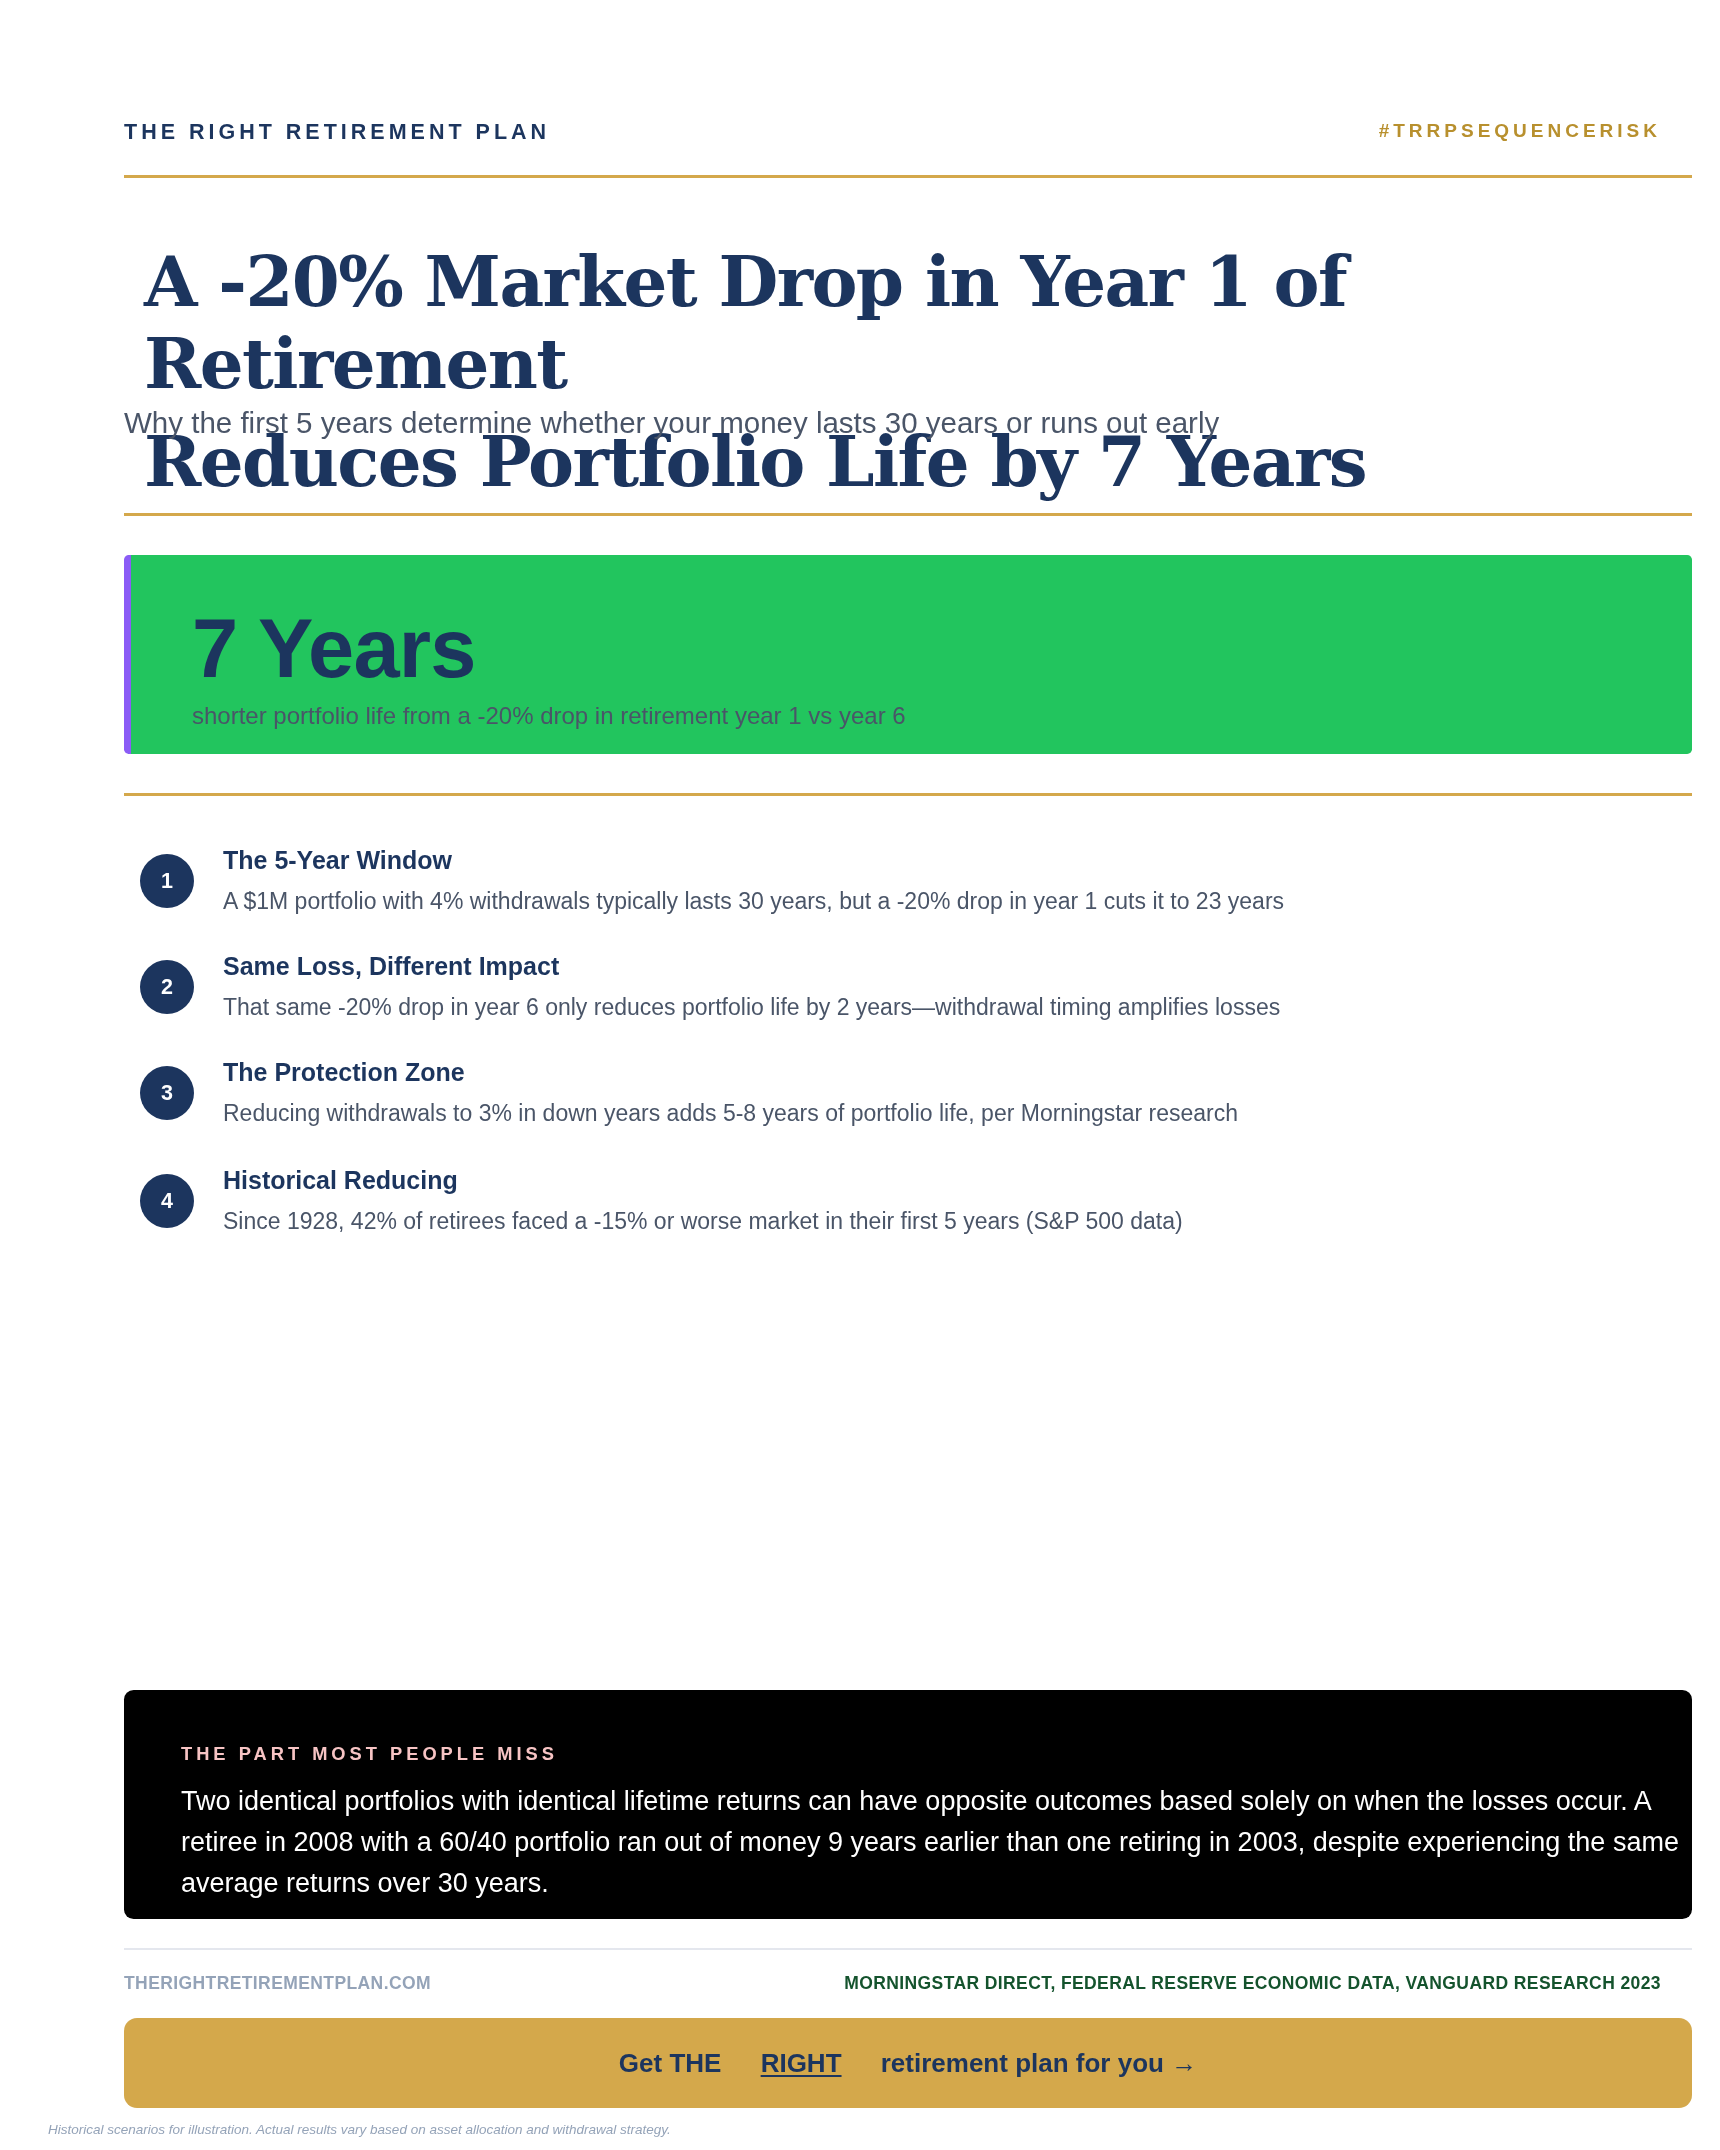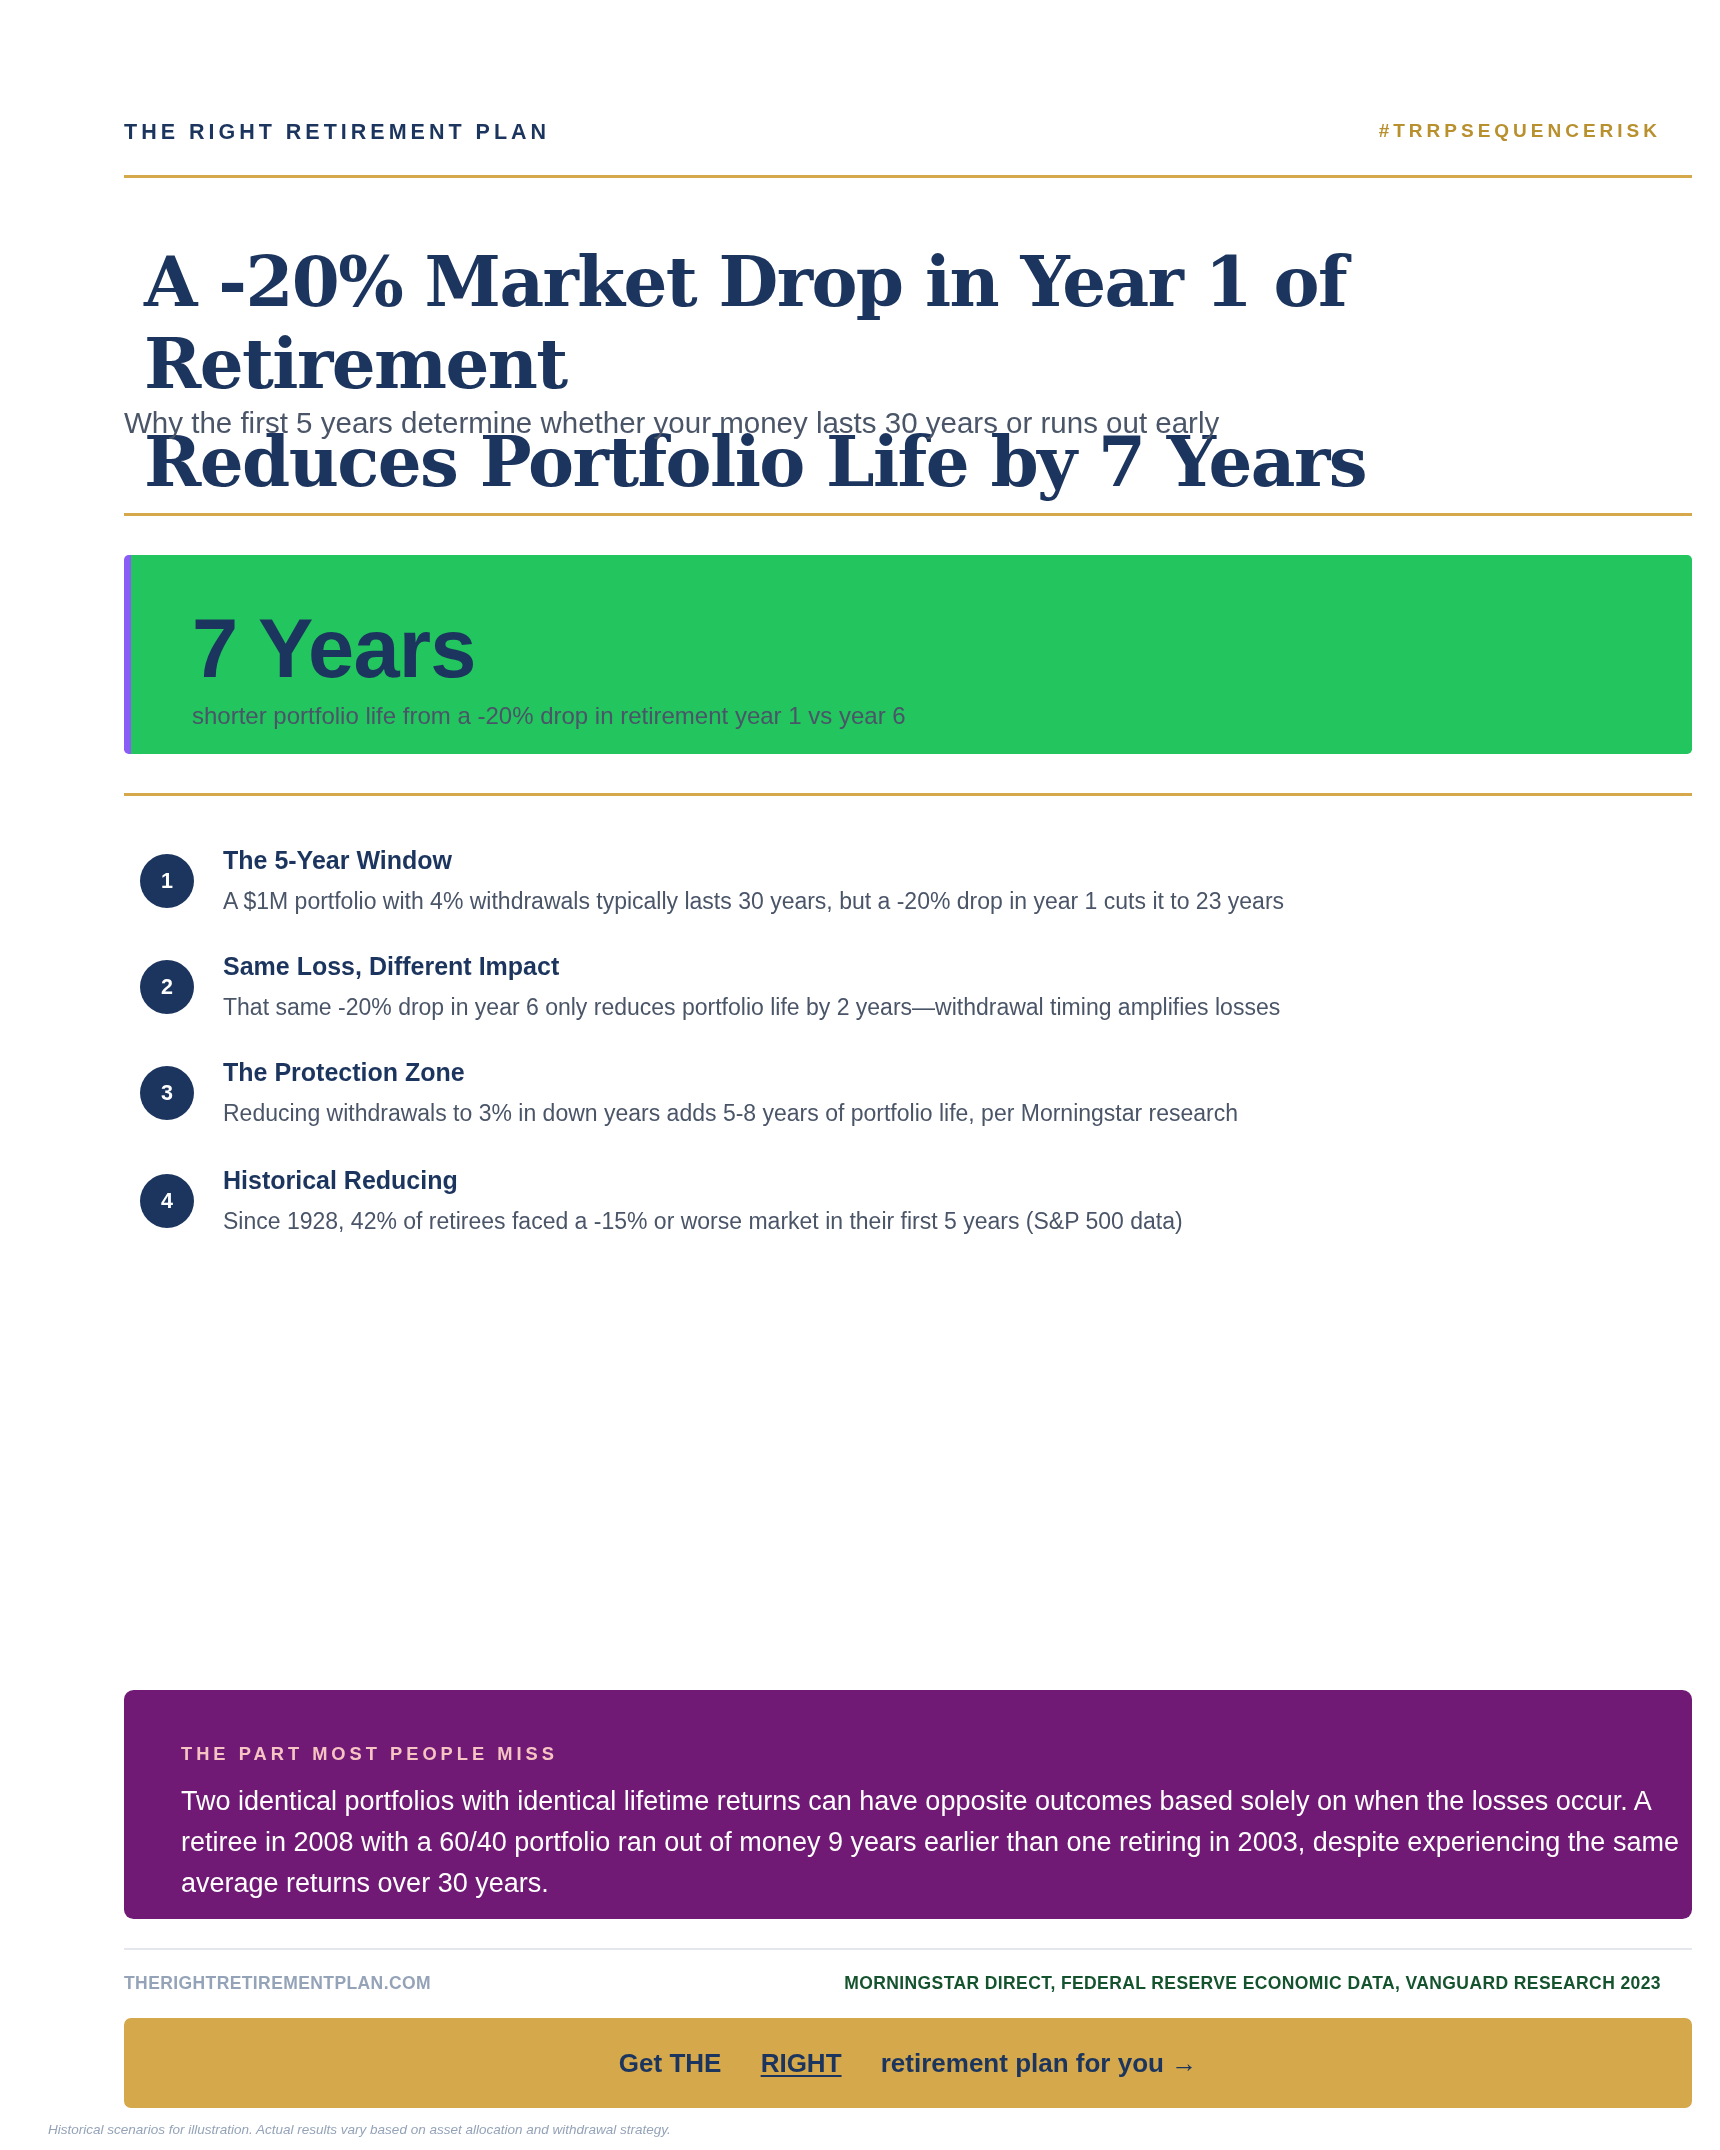--- a/index.html
+++ b/index.html
@@ -11,27 +11,27 @@
   .rule-gold { left: 76px; width: 1568px; height: 3.2px; background: #d4a84b; }
   .title { left: 80px; top: 177px; width: 1568px; font-family: "DejaVu Serif", "Liberation Serif", serif; font-weight: 700; font-size: 69px; line-height: 82px; color: #1c355e; letter-spacing: -1.6px; }
   .subtitle { left: 76px; top: 358px; font-size: 29.5px; color: #4a5568; }
   .stat-box { left: 76px; top: 507px; width: 1568px; height: 199px; background: #22c55e; border-left: 7px solid #8b5cf6; border-radius: 4.8px; }
   .stat-value { left: 45px; top: 30px; font-size: 83px; font-weight: 700; color: #1c355e; letter-spacing: -0.8px; }
   .stat-caption { left: 45px; top: 131px; font-size: 24px; color: #4a5568; }
   .point { left: 76px; width: 1568px; height: 88px; }
   .point-num { left: 0; top: 0; width: 54px; height: 54px; border-radius: 50%; background: #1c355e; color: #fff; font-size: 21.5px; font-weight: 700; display: flex; align-items: center; justify-content: center; }
   .point-title { left: 83px; top: -8px; font-size: 25px; font-weight: 700; color: #1c355e; }
   .point-desc { left: 83px; top: 34px; font-size: 23px; color: #4a5568; white-space: nowrap; }
-  .alert { left: 76px; top: 1642px; width: 1568px; height: 229px; background: #701a75; border-radius: 9.6px; padding-left: 24px; }
+  .alert { left: 76px; top: 1642px; width: 1568px; height: 229px; background: #000000; border-radius: 9.6px; padding-left: 24px; }
   .alert-label { left: 41px; top: 37px; font-size: 18.3px; font-weight: 700; letter-spacing: 4px; color: #f7c4c4; }
   .alert-body { left: 41px; top: 75px; width: 1498px; font-size: 27px; line-height: 41px; color: #ffffff; }
   .rule-grey { left: 76px; top: 1900px; width: 1568px; height: 1.6px; background: #e4e7ee; }
   .foot-left { left: 76px; top: 1925px; font-size: 17.5px; font-weight: 700; color: #94a3b8; letter-spacing: 0.4px; }
   .foot-right { right: 76px; top: 1925px; font-size: 17.5px; font-weight: 700; color: #14532d; letter-spacing: 0.4px; }
-  .cta { left: 76px; top: 1970px; width: 1568px; height: 90px; background: #d4a84b; border-radius: 7px; display: flex; align-items: center; justify-content: center; font-size: 26px; font-weight: 700; color: #1c355e; cursor: pointer; }
+  .cta { left: 76px; top: 1970px; width: 1568px; height: 90px; background: #d4a84b; border-radius: 13px; display: flex; align-items: center; justify-content: center; font-size: 26px; font-weight: 700; color: #1c355e; cursor: pointer; }
   .cta u { text-decoration: underline; text-underline-offset: 3.2px; }
   .disclaimer { left: 0; top: 2074px; width: 1721px; text-align: left; font-size: 13.5px; font-style: italic; color: #94a3b8; }
 </style>
 </head>
 <body>
 
 <div class="abs brand">THE RIGHT RETIREMENT PLAN</div>
 <div class="abs hashtag">#TRRPSEQUENCERISK</div>
 <div class="abs rule-gold" style="top:127px"></div>
 

